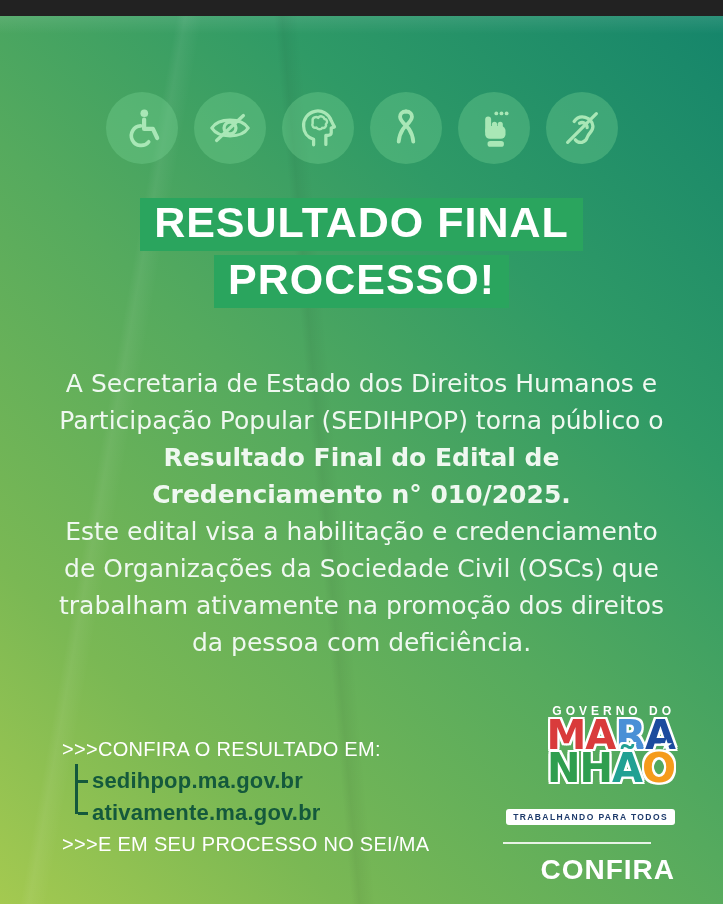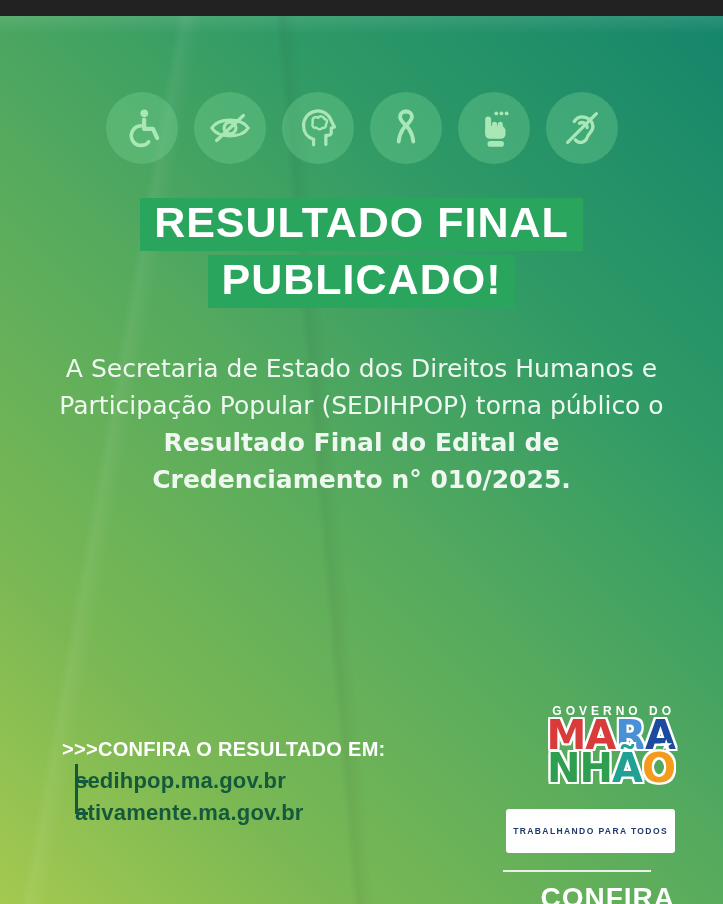--- a/index.html
+++ b/index.html
@@ -44,41 +44,41 @@
     font-family:"Liberation Sans", sans-serif;
     font-weight:bold;
     font-size:43px;
     letter-spacing:1px;
     padding:3px 14px 7px;
     margin:2px 0;
   }
 
   
   .body-text {
-    position:absolute; top:334px; left:52px; right:52px;
+    position:absolute; top:349px; left:52px; right:52px;
     text-align:center;
     color:#eff8f0;
     font-size:25px; line-height:37px;
     font-family:"DejaVu Sans", sans-serif;
   }
   .body-text b { font-weight:bold; }
 
   
   .footer-left { position:absolute; left:62px; top:722px; font-family:"Liberation Sans", sans-serif; }
   .confira, .sei {
-    color:#ffffff; font-weight:bold; font-size:20px; letter-spacing:.3px;
+    color:#ffffff; font-weight:normal; font-size:20px; letter-spacing:.3px;
     font-family:"Liberation Sans", sans-serif;
   }
   .links { position:relative; margin:4px 0 4px 13px; }
   .links::before {
     content:''; position:absolute; left:0; top:-1px; width:3px; height:50px;
     background:#14593c;
   }
   .link-row {
-    position:relative; 
+    position:relative; padding-left:17px;
     color:#14593c; font-weight:bold; font-size:22px; line-height:32px;
     letter-spacing:.2px;
   }
   .link-row::before {
     content:''; position:absolute; left:3px; top:15px; width:10px; height:3px;
     background:#14593c;
   }
 
   
   .logo { position:absolute; right:48px; top:688px; width:196px; text-align:right; }
@@ -95,21 +95,21 @@
     text-shadow: 2px 0 #fff, -2px 0 #fff, 0 2px #fff, 0 -2px #fff,
                  2px 2px #fff, -2px -2px #fff, 2px -2px #fff, -2px 2px #fff;
   }
   .logo-star {
     position:absolute; right:2px; top:10px;
     color:#ffffff; font-size:15px; text-shadow:none; letter-spacing:0;
   }
   .tagline {
     display:inline-block; background:#ffffff; color:#1d3a6b;
     font-family:"Liberation Sans", sans-serif; font-weight:bold;
-    font-size:8.5px; letter-spacing:1.4px; padding:17px 7px; border-radius:3px;
+    font-size:8.5px; letter-spacing:1.4px; padding:3px 7px; border-radius:3px;
     margin-top:5px; white-space:nowrap;
   }
   .divider { width:148px; height:2px; background:rgba(255,255,255,.85); margin:17px auto 10px; }
   .sedihpop {
     color:#ffffff; font-family:"Liberation Sans", sans-serif; font-weight:bold;
     font-size:28px; letter-spacing:1px;
   }
 </style>
 </head>
 <body>
@@ -159,33 +159,35 @@
       <svg viewBox="0 0 24 24">
         <path class="g-stroke" d="M7.9 8.6 a5.4 5.4 0 0 1 9.8 2.5 c.1 2.7-2.3 3.5-3 5.8 a3.5 3.5 0 0 1-6.2 1.2"></path>
         <path class="g-stroke" d="M10.7 9.5 a2.7 2.7 0 0 1 4 2.3"></path>
         <line class="g-stroke" x1="4.5" y1="19.5" x2="19.5" y2="4.5"></line>
       </svg>
     </div>
   </div>
 
   <div class="headline">
     <span class="hl-line">RESULTADO FINAL</span><br>
-    <span class="hl-line">PUBLICADO!</span>
+    <span class="hl-line">PROCESSO!</span>
   </div>
 
   <div class="body-text">
     <div><span>A Secretaria de Estado dos Direitos Humanos e Participação Popular (SEDIHPOP) torna público o </span><b>Resultado Final do Edital de Credenciamento n° 010/2025.</b></div>
+    <div>Este edital visa a habilitação e credenciamento de Organizações da Sociedade Civil (OSCs) que trabalham ativamente na promoção dos direitos da pessoa com deficiência.</div>
   </div>
 
   <div class="footer-left">
     <div class="confira">&gt;&gt;&gt;CONFIRA O RESULTADO EM:</div>
     <div class="links">
       <div class="link-row">sedihpop.ma.gov.br</div>
       <div class="link-row">ativamente.ma.gov.br</div>
     </div>
+    <div class="sei">&gt;&gt;&gt;E EM SEU PROCESSO NO SEI/MA</div>
   </div>
 
   <div class="logo">
     <div class="gov-do">GOVERNO DO</div>
     <div class="logo-word"><span class="logo-letter" style="color: rgb(217, 59, 59);">M</span><span class="logo-letter" style="color: rgb(217, 59, 59);">A</span><span class="logo-letter" style="color: rgb(74, 144, 214);">R</span><span class="logo-letter" style="color: rgb(28, 75, 158);">A<span class="logo-star">★</span></span></div>
     <div class="logo-word"><span class="logo-letter" style="color: rgb(47, 158, 79);">N</span><span class="logo-letter" style="color: rgb(47, 158, 79);">H</span><span class="logo-letter" style="color: rgb(33, 161, 147);">Ã</span><span class="logo-letter" style="color: rgb(245, 155, 27);">O</span></div><br>
     <span class="tagline">TRABALHANDO PARA TODOS</span>
     <div class="divider"></div>
     <div class="sedihpop">CONFIRA</div>
   </div>

